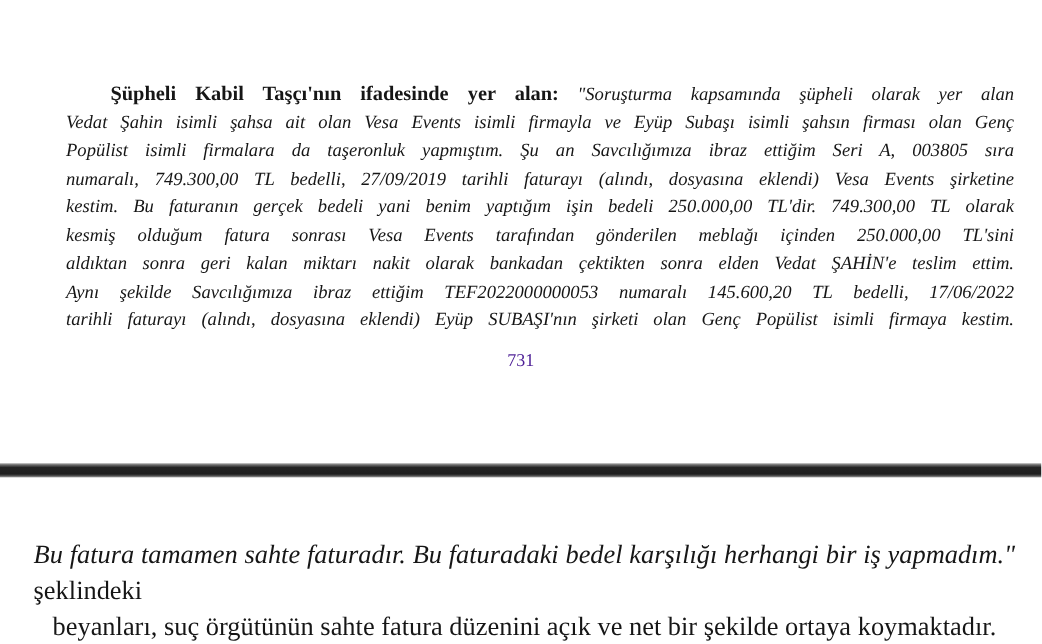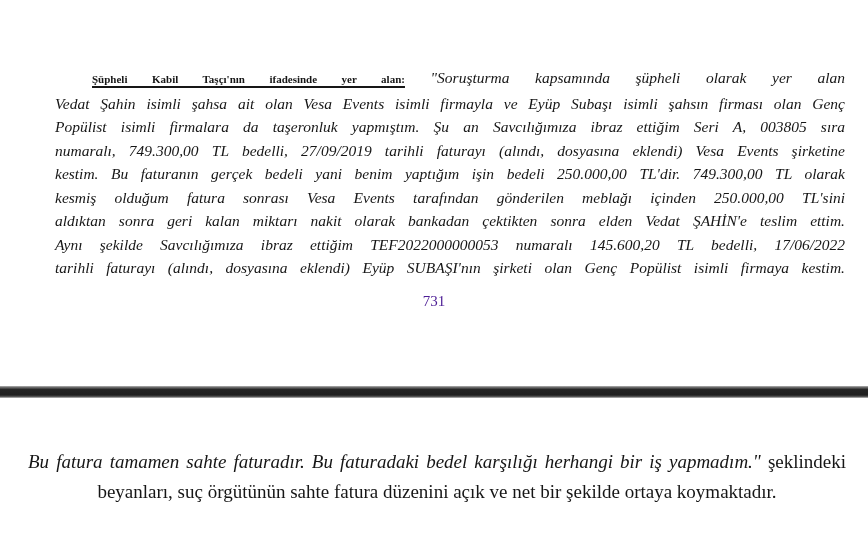--- a/index.html
+++ b/index.html
@@ -34,22 +34,21 @@
     white-space: normal;
     font-style: italic;
   }
   .tline.first {
     padding-left: 37px;
     width: 753px;
   }
   .heading-bold {
     font-style: normal;
     font-weight: bold;
-    font-size: 11px;
-    text-decoration: underline;
+    font-size: 17px;
     text-decoration-thickness: 2px;
     text-underline-offset: 3px;
   }
 
   
   #page-number {
     position: absolute;
     left: 0;
     top: 293px;
     width: 868px;
@@ -76,21 +75,21 @@
       #c9c9c9 100%
     );
   }
 
   
   #conclusion {
     position: absolute;
     left: 28px;
     top: 447px;
     width: 818px;
-    font-size: 19px;
+    font-size: 22px;
   }
   .bline1 {
     display: block;
     width: 100%;
     line-height: 30px;
     text-align: justify;
     text-align-last: justify;
   }
   .quote-italic {
     font-style: italic;

